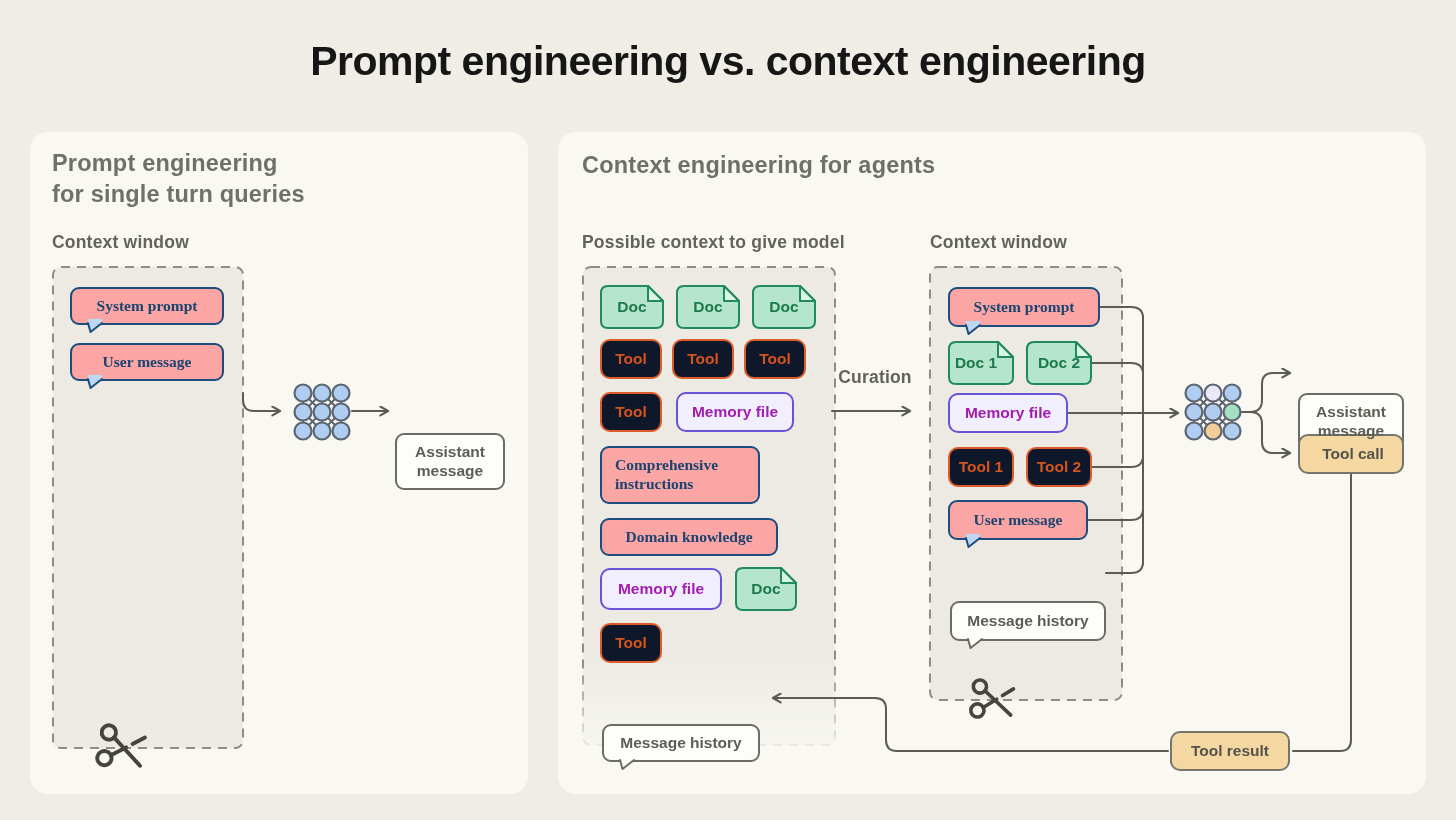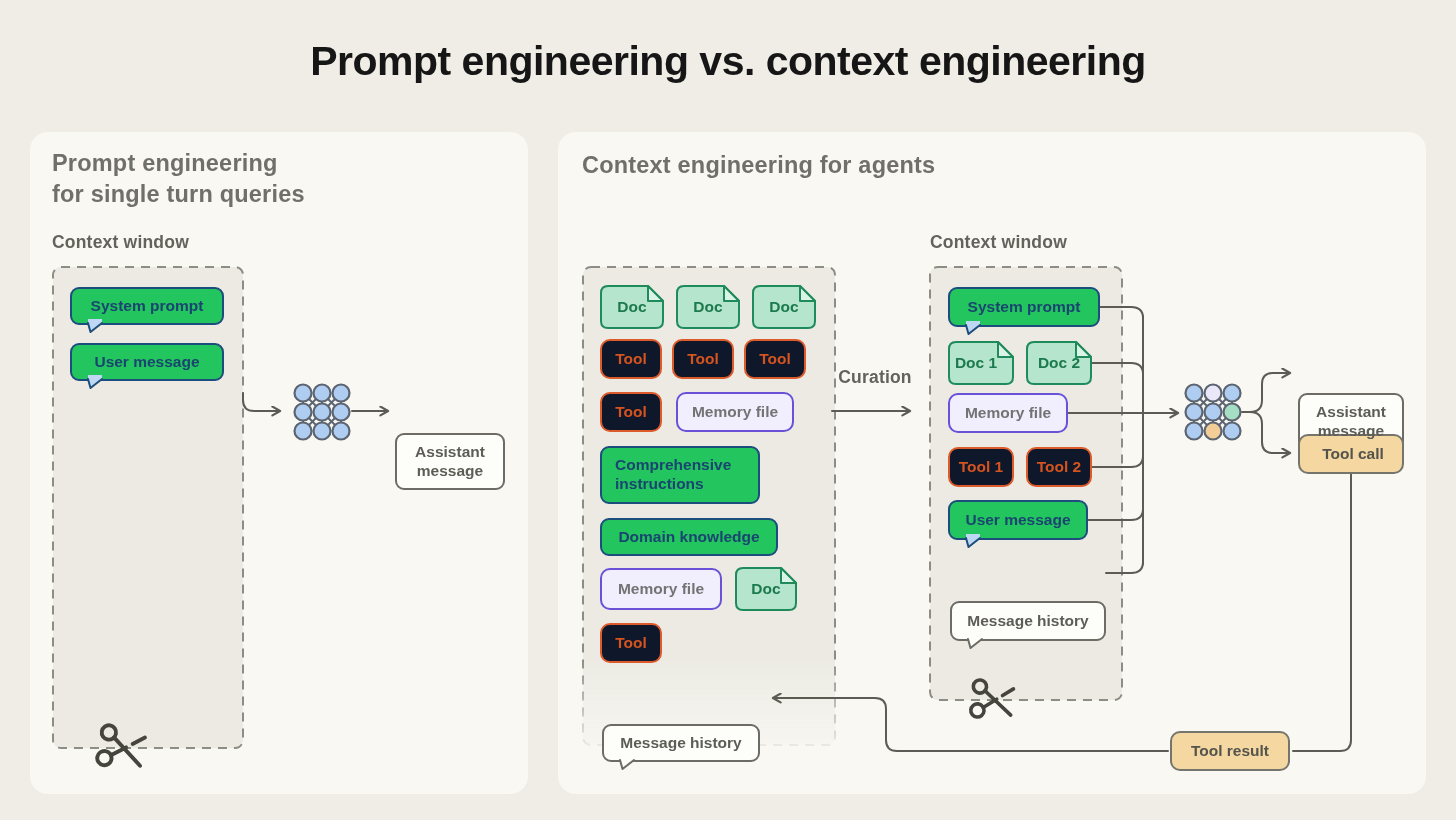--- a/index.html
+++ b/index.html
@@ -9,24 +9,24 @@
          font-size:41px;font-weight:700;letter-spacing:-0.5px;color:#161616;}
   .panel{position:absolute;background:#f9f8f3;border-radius:18px;}
   .heading{position:absolute;font-size:23.5px;line-height:1.33;font-weight:700;
            color:#70706a;white-space:pre-line;letter-spacing:0.2px;}
   .sublabel{position:absolute;font-size:17.5px;font-weight:700;color:#63635c;letter-spacing:0.2px;}
   #overlay{position:absolute;inset:0;pointer-events:none;}
   #nodes{position:absolute;inset:0;}
   .node{position:absolute;box-sizing:border-box;display:flex;align-items:center;justify-content:center;
         font-size:15.5px;line-height:1.22;font-weight:700;border-radius:9px;border:2px solid transparent;
         text-align:center;padding:0 6px;}
-  .blue-bubble,.blue-box{background:#22c55e;border-color:#1d4d7d;color:#1a4570;}
+  .blue-bubble,.blue-box{background:#fca5a5;border-color:#1d4d7d;color:#1a4570;font-family:Liberation Serif, serif;}
   .white-bubble,.white-box{background:#fdfdfa;border-color:#6c6c64;color:#5d5d56;margin-top:48px;}
   .tool{background:#0f172a;border-color:#dd5b2a;color:#d4541f;border-radius:10px;}
-  .memory{background:#f1effd;border-color:#6a51d7;color:#737373;border-radius:10px;}
+  .memory{background:#f1effd;border-color:#6a51d7;color:#a21caf;border-radius:10px;}
   .tan-box{background:#f4d7a1;border-color:#75756c;color:#54544d;border-radius:10px;}
   .doc{border:none;background:transparent;color:#1c7a4e;padding:0;}
   .doc .shape{position:absolute;inset:0;}
   .lbl{white-space:pre-line;position:relative;z-index:1;}
   .align-left{justify-content:flex-start;text-align:left;padding-left:13px;}
   .tail{position:absolute;left:13px;bottom:-10px;z-index:2;}
   .nn,.scissors{position:absolute;}
 </style>
 </head>
 <body>
@@ -80,20 +80,21 @@
       <path d="M1351 403 V431"></path>
       <path d="M1351 474 V740 Q1351 751 1340 751 H1293"></path>
       <path d="M1168 751 H897 Q886 751 886 740 V709 Q886 698 875 698 H774" marker-end="url(#arr)"></path>
     </g>
   </svg>
 
   <div class="heading" style="left:52px;top:148px;">Prompt engineering
 for single turn queries</div>
   <div class="heading" style="left:582px;top:150px;">Context engineering for agents</div>
   <div class="sublabel" style="left:52px;top:232px;">Context window</div>
+  <div class="sublabel" style="left:582px;top:232px;">Possible context to give model</div>
   <div class="sublabel" style="left:930px;top:232px;">Context window</div>
   <div class="sublabel" style="left:830px;top:367px;width:90px;text-align:center;">Curation</div>
 
   <div id="nodes">
       <div class="node blue-bubble" style="left: 70px; top: 287px; width: 154px; height: 38px;">
         <span class="lbl">System prompt</span>
         <svg width="20" height="14" viewBox="0 0 20 14" class="tail">
           <path d="M3 0 H17 V4 L5.5 13 L3 4 Z" fill="#bed8f4"></path>
           <path d="M3 4 L5.5 13 L17 4" fill="none" stroke="#1d4d7d" stroke-width="2" stroke-linecap="round" stroke-linejoin="round"></path>
         </svg>

